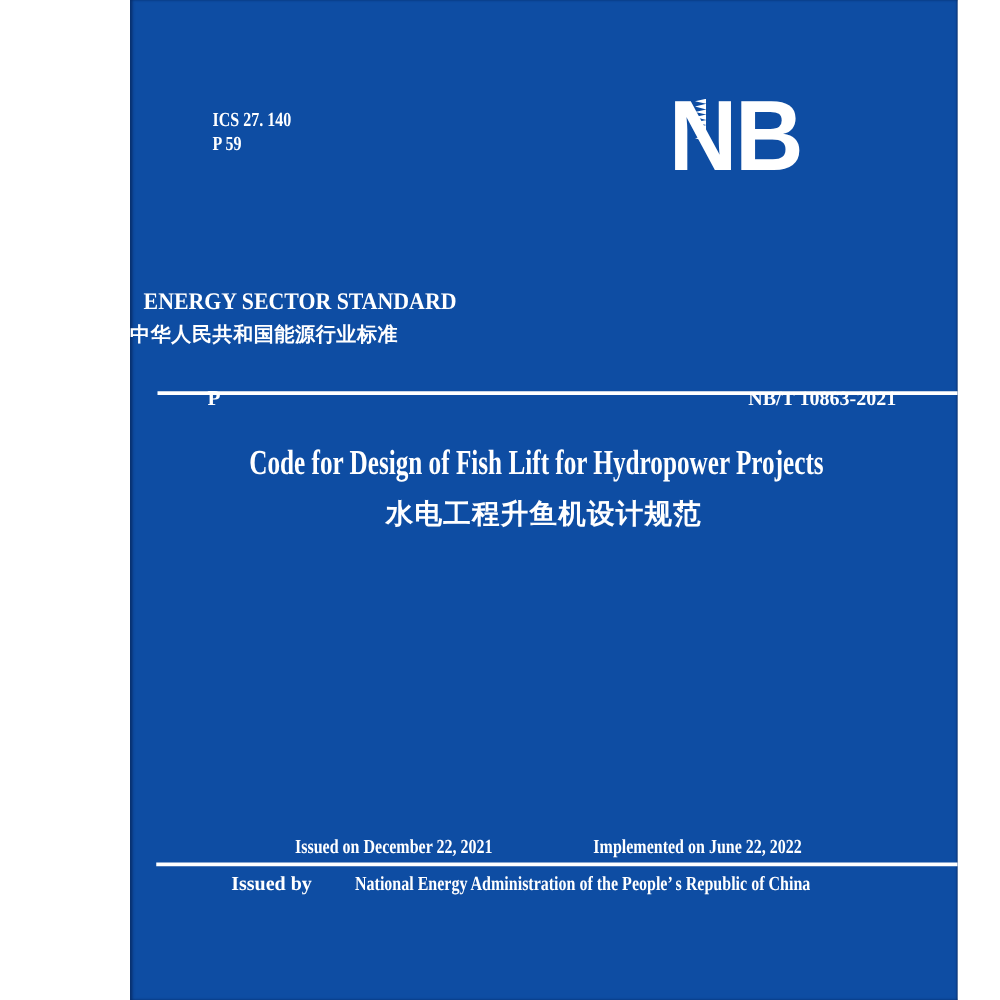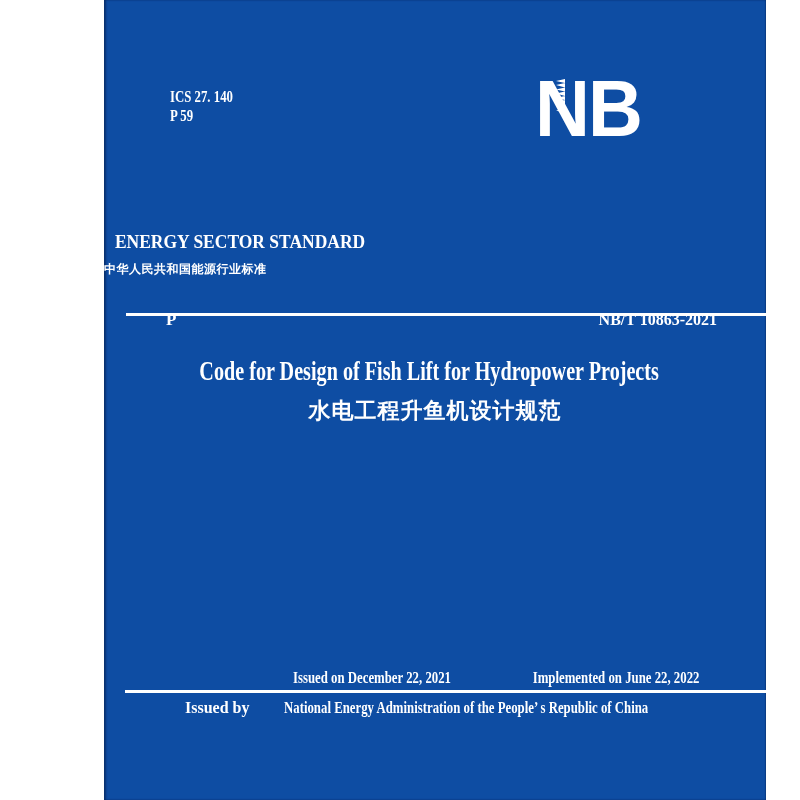--- a/index.html
+++ b/index.html
@@ -14,34 +14,34 @@
   .cxh{display:inline-block;transform:scaleX(.92);transform-origin:50% 50%;white-space:nowrap;}
 
   .ics{position:absolute;left:66px;top:87px;font-size:16px;line-height:19px;font-weight:bold;}
   .logo{position:absolute;left:431px;top:69px;height:80px;font-family:"Liberation Sans","DejaVu Sans",sans-serif;
         font-weight:bold;font-size:80px;line-height:80px;letter-spacing:-2px;
         transform:scaleX(.95);transform-origin:0 0;}
   .saw{position:absolute;left:452px;top:79px;width:9px;height:34px;background:#ffffff;
        clip-path:polygon(100% 0,0 6%,100% 12%,0 18%,100% 25%,0 31%,100% 37%,0 43%,100% 50%,0 56%,100% 62%,0 68%,100% 75%,0 81%,100% 87%,0 93%,100% 100%);}
   .hdr{position:absolute;left:0;right:0;top:184px;text-align:left;font-weight:bold;margin-top:47px;}
   .hdr-en{font-size:19px;line-height:22px;}
-  .hdr-cn{font-size:12px;line-height:20px;margin-top:6px;letter-spacing:.5px;
+  .hdr-cn{font-size:16px;line-height:20px;margin-top:6px;letter-spacing:.5px;
           font-family:Liberation Sans, sans-serif;}
   .rowpn{position:absolute;left:62px;right:49px;top:266px;display:flex;justify-content:space-between;
          align-items:baseline;font-weight:bold;}
   .pmark{font-size:17px;line-height:20px;}
   .stdno{font-size:16px;line-height:20px;margin-top:44px;}
   .rule{position:absolute;background:#ffffff;height:3px;}
   .rule-top{left:22px;right:0;top:313px;}
   .rule-bottom{left:21px;right:0;top:690px;}
   .title-en{position:absolute;left:0;right:12px;top:354px;text-align:center;
             font-size:28px;line-height:34px;font-weight:bold;}
   .title-cn{position:absolute;left:0;right:0;top:394px;text-align:center;
             font-size:22px;line-height:34px;font-weight:bold;letter-spacing:1px;}
-  .rowdates{position:absolute;left:74px;right:67px;top:668px;display:flex;justify-content:flex-end;
+  .rowdates{position:absolute;left:74px;right:67px;top:668px;display:flex;justify-content:center;
             font-size:16px;line-height:20px;font-weight:bold;}
   .rowissuer{position:absolute;left:81px;top:698px;font-size:16px;line-height:20px;font-weight:bold;white-space:nowrap;text-align:right;}
   .org{margin-left:35px;}
 </style>
 </head>
 <body>
 
 <div class="canvas">
   <div class="cover">
 

